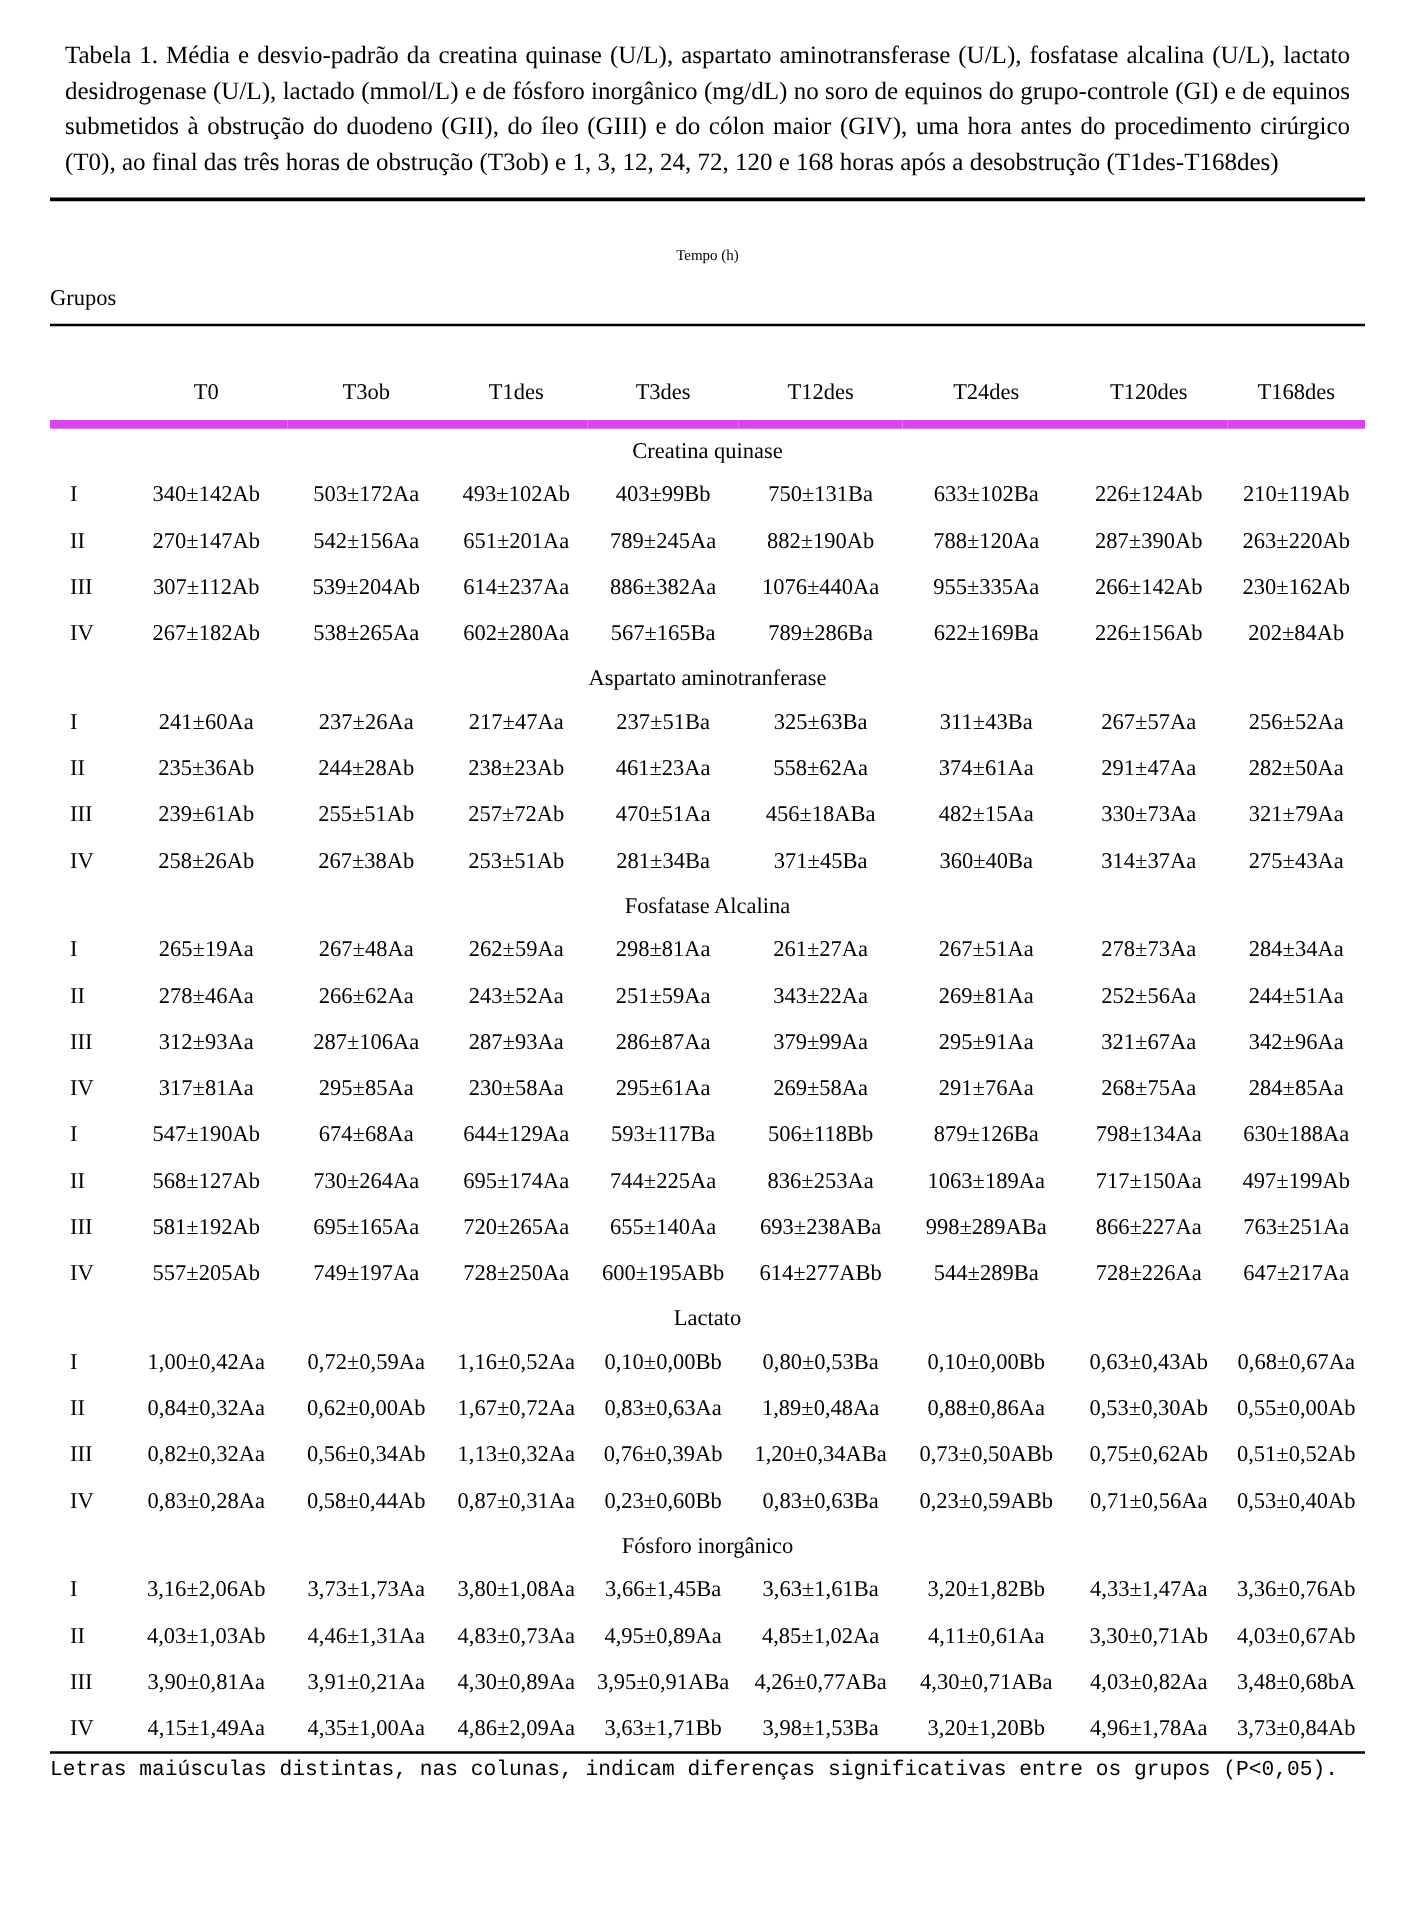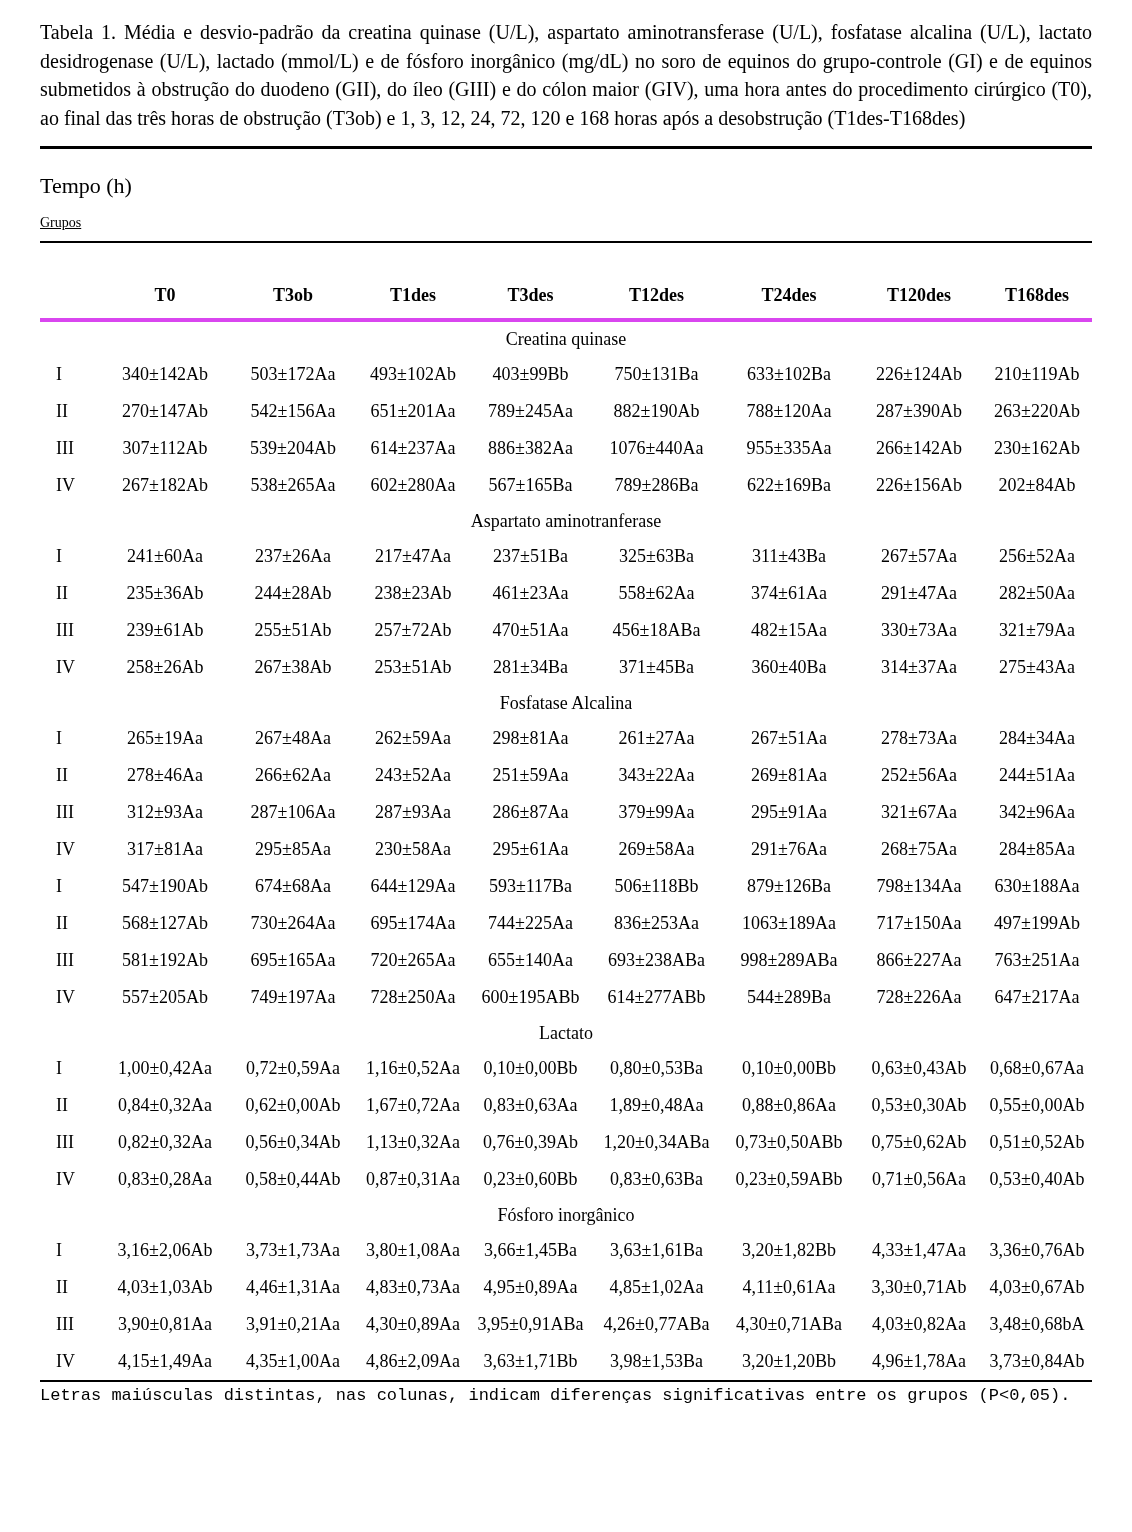--- a/index.html
+++ b/index.html
@@ -7,60 +7,60 @@
     width: 1132px;
     height: 1532px;
     background: #ffffff;
     color: #000000;
     font-family: "Liberation Serif", serif;
     overflow: hidden;
   }
   .page { padding: 18px 40px 0 40px; }
 
   .title {
-    margin: 0;
+    margin: 12px;
     font-size: 20px;
     line-height: 28.5px;
     text-align: justify;
   }
 
   .top-rule {
     border-top: 3px solid #000;
     margin-top: 14px;
     height: 0;
   }
 
   .tempo-label {
-    font-size: 22px;
-    padding-top: 24px;
+    text-align: center;
+    font-size: 12px;
+    padding-top: 36px;
   }
 
   .groups-label {
-    font-size: 14px;
+    font-size: 18px;
     padding-top: 16px;
     padding-bottom: 10px;
-    text-decoration: underline;
   }
 
   .mid-rule {
     border-top: 2px solid #000;
     height: 0;
   }
 
   table.data-table {
     width: 100%;
     border-collapse: collapse;
     table-layout: fixed;
     font-size: 18px;
   }
   table.data-table th {
-    font-weight: bold;
+    font-weight: normal;
     text-align: center;
     padding: 42px 0 12px 0;
-    border-bottom: 4px solid #d946ef;
+    border-bottom: 7px solid #d946ef;
   }
   table.data-table th.group-head { text-align: left; }
 
   tr.section-row td {
     text-align: center;
     height: 34px;
     vertical-align: middle;
     padding: 0;
     margin-top: 36px;
   }

